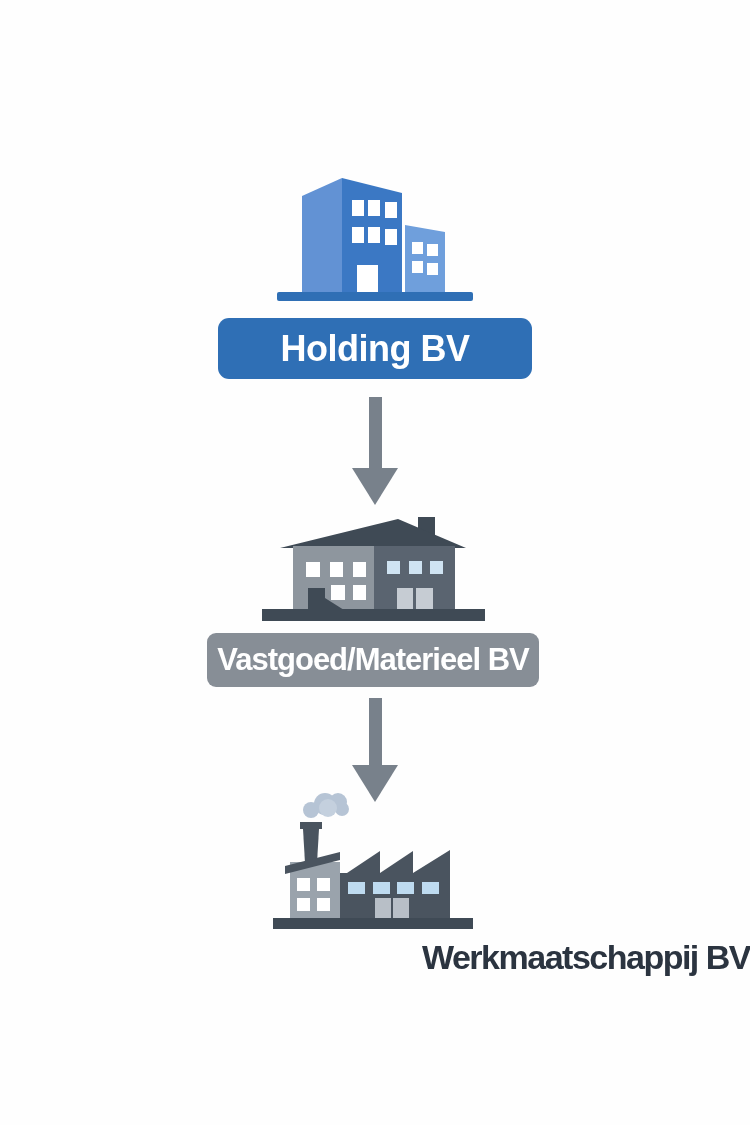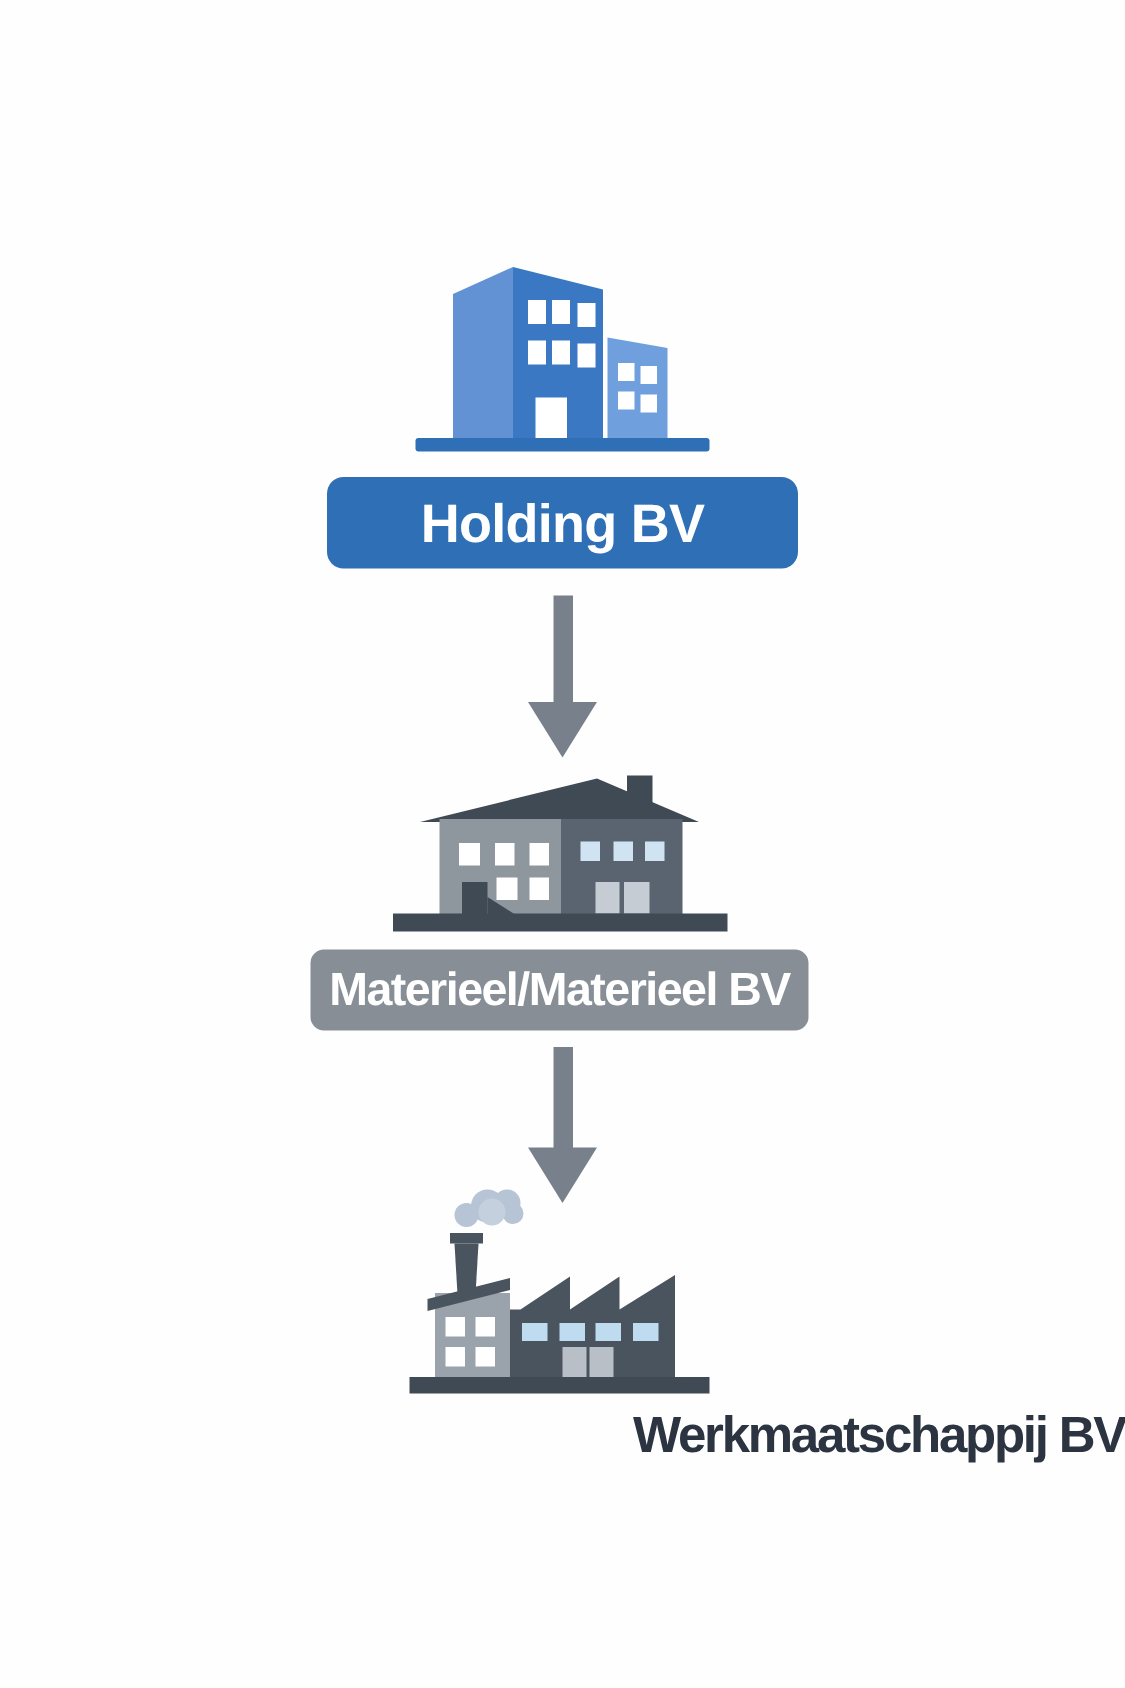--- a/index.html
+++ b/index.html
@@ -102,21 +102,21 @@
         <rect x="149" y="56" width="13" height="13" fill="#cfe3f2"></rect>
         <rect x="170" y="56" width="13" height="13" fill="#cfe3f2"></rect>
 
         <rect x="137" y="83" width="16" height="21" fill="#c6ccd3"></rect>
         <rect x="156" y="83" width="17" height="21" fill="#c6ccd3"></rect>
 
         <rect x="2" y="104" width="223" height="12" fill="#3f4a55"></rect>
       </g>
     </svg>
     <div class="banner banner-vastgoed">
-      <span>Materieel/Materieel BV</span>
+      <span>Vastgoed/Materieel BV</span>
     </div>
   </div>
 
   <svg class="arrow arrow-2" width="52" height="108" viewBox="0 0 52 108" aria-hidden="true">
     <g>
       <rect x="20" y="2" width="13" height="68" fill="#78818b"></rect>
       <polygon points="3,69 49,69 26,106" fill="#78818b"></polygon>
     </g>
   </svg>
 

